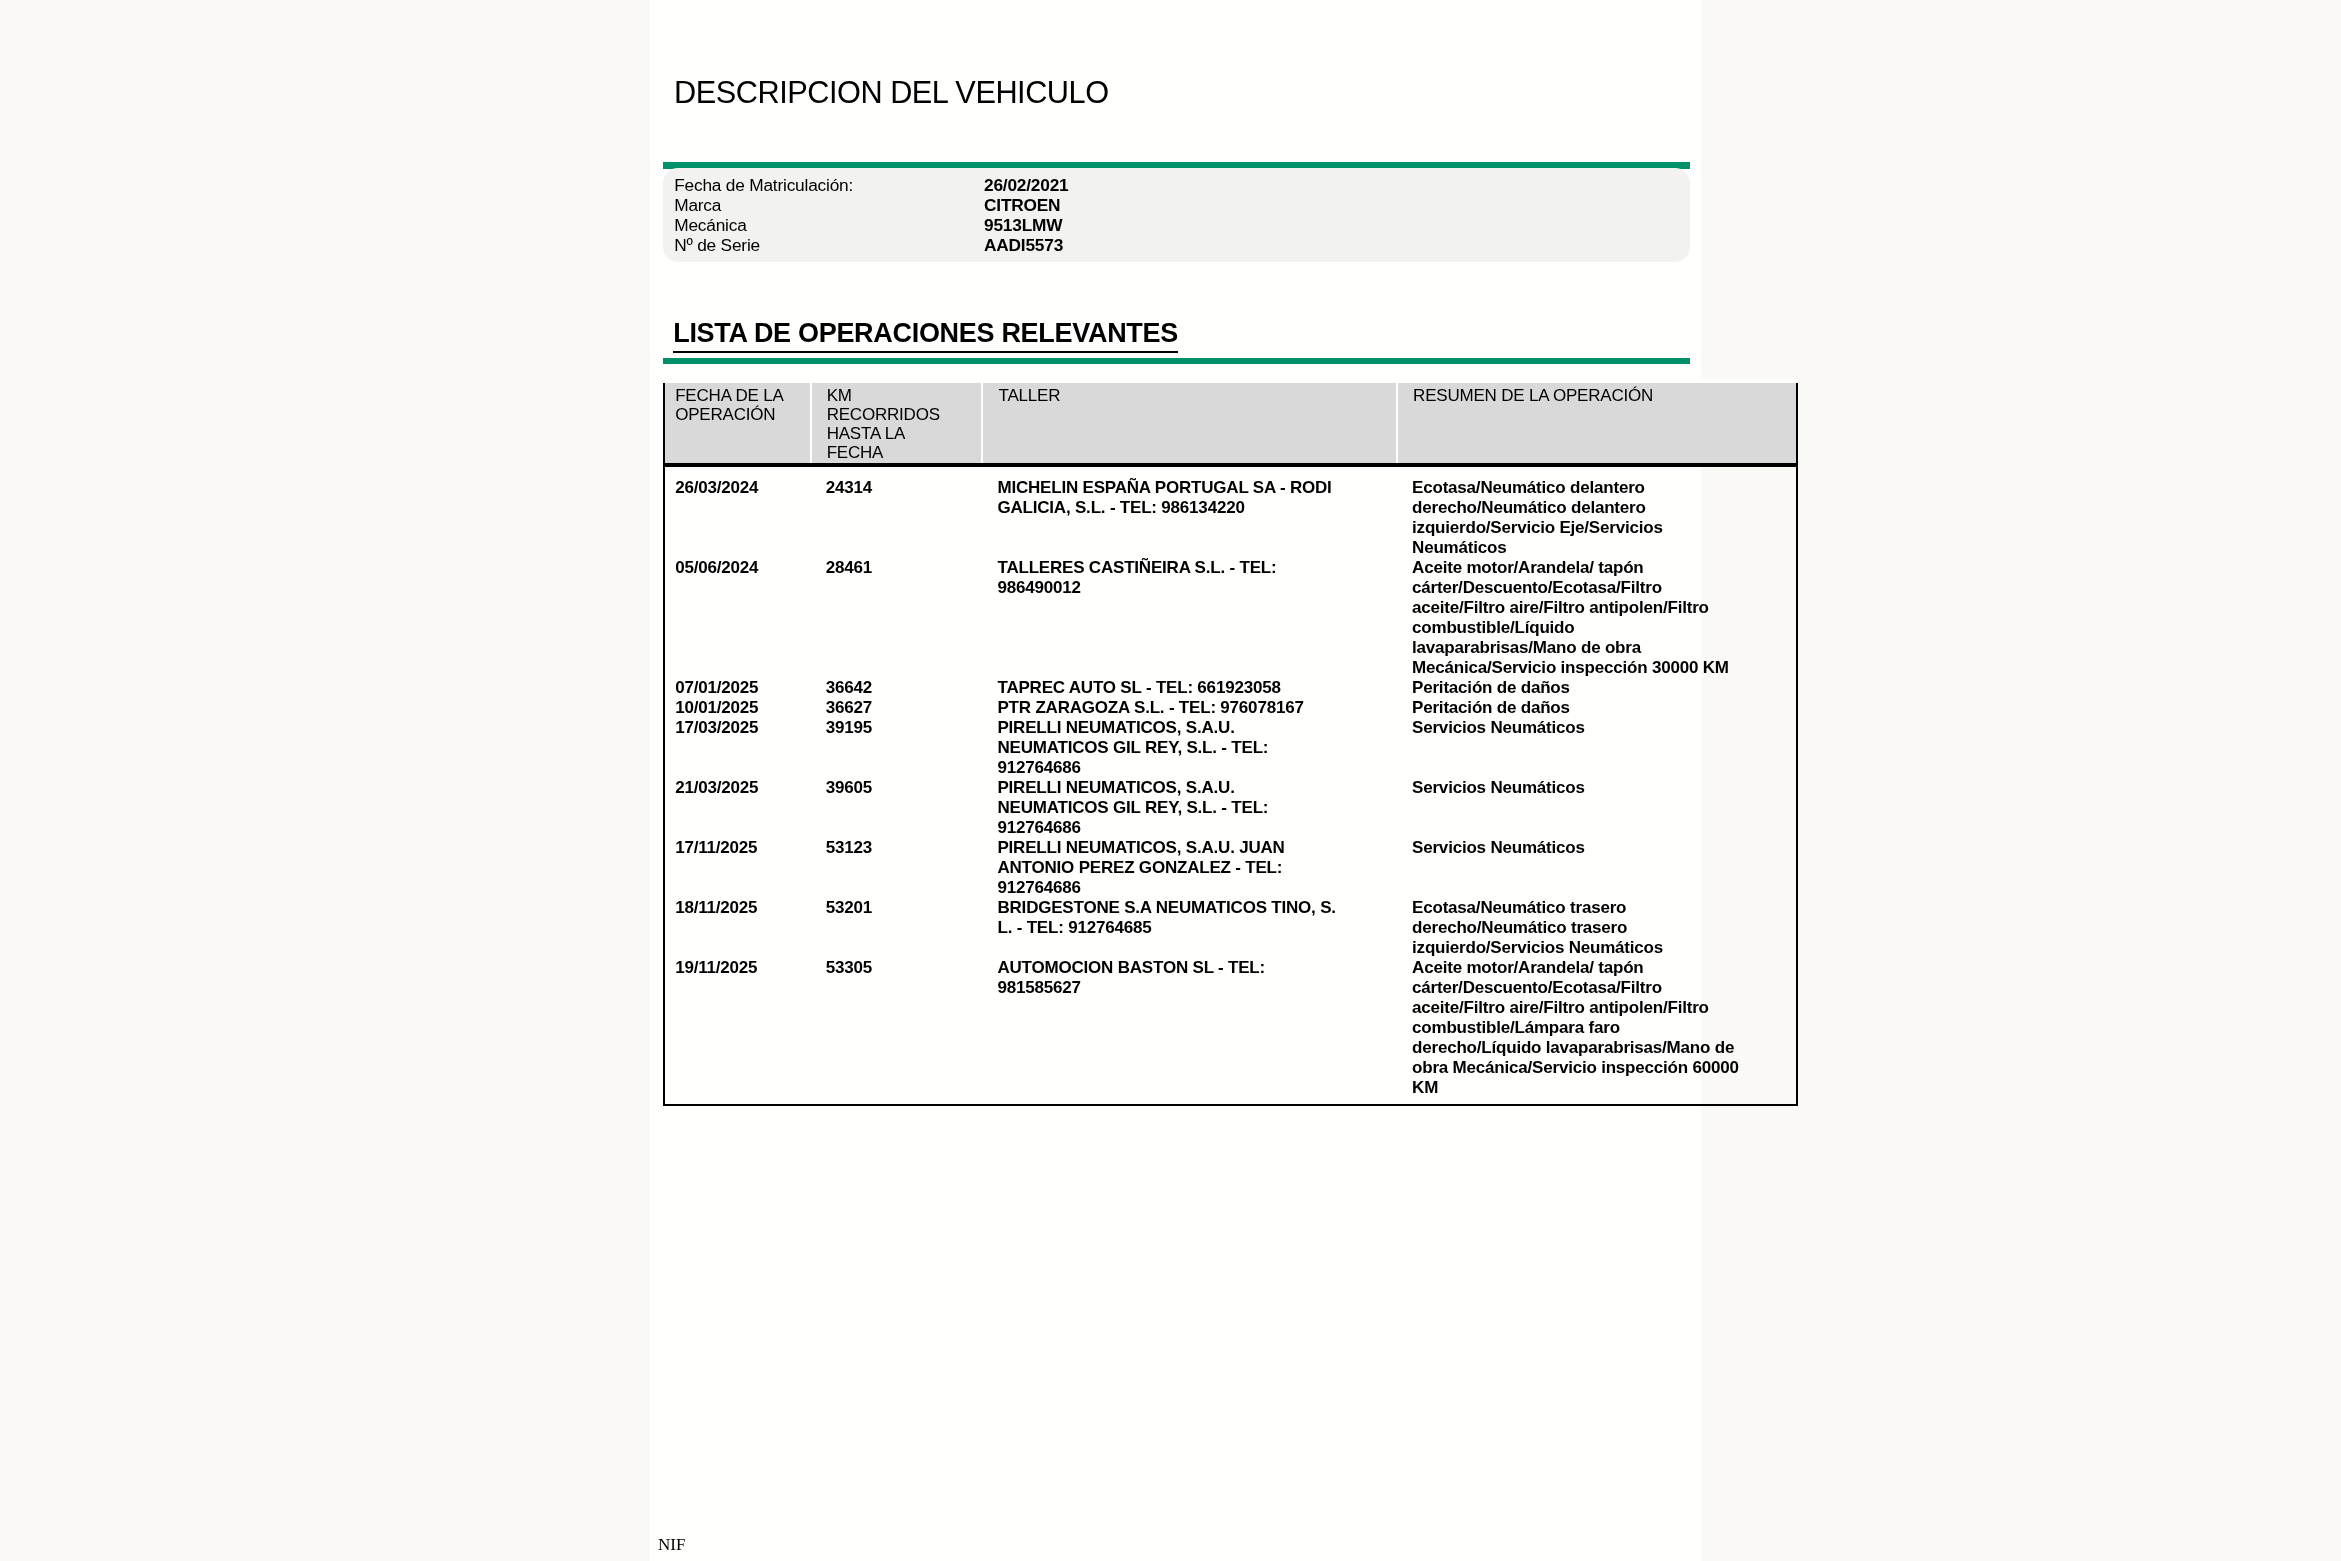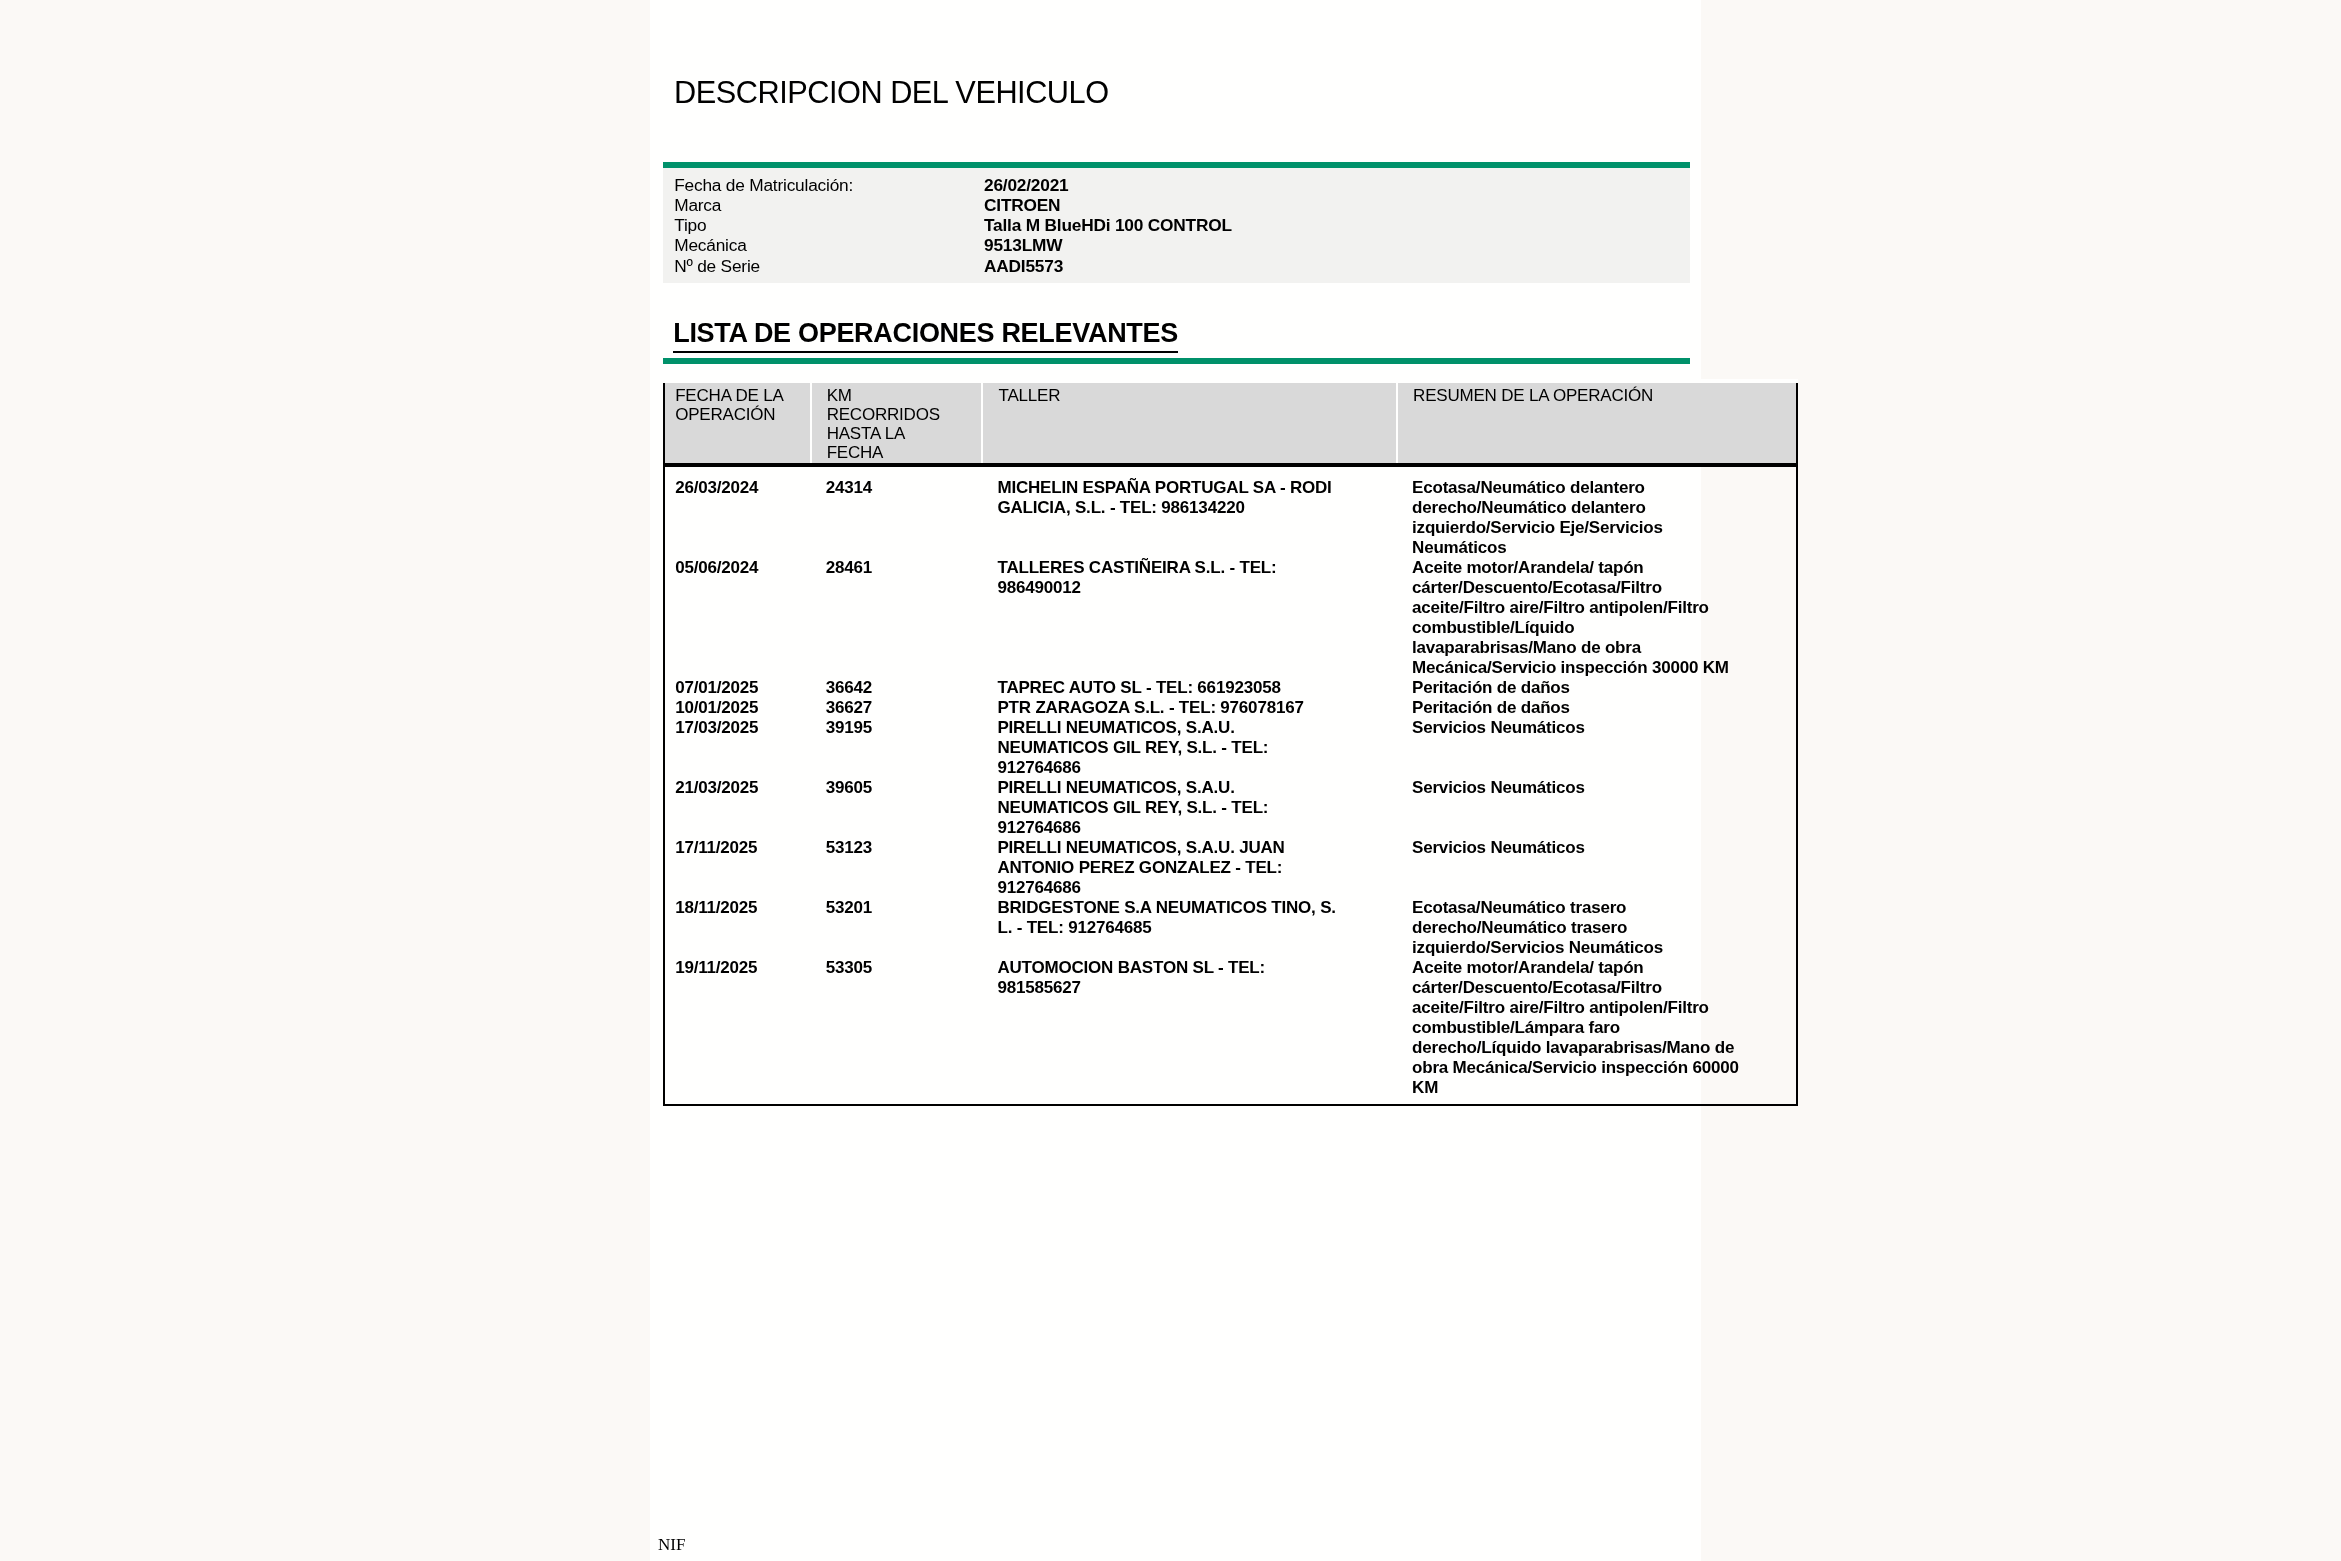--- a/index.html
+++ b/index.html
@@ -50,20 +50,21 @@
   .bar-top    { top: 162px; height: 6.6px; }
   .bar-table  { top: 358px; height: 6.1px; }
   .info-box {
     position: absolute;
     left: 0;
     top: 168px;
     width: 100%;
     box-sizing: border-box;
     background: #f2f2f0;
     padding: 6.6px 0;
+    border-radius: 15px;
   }
   .info-row {
     line-height: 20.3px;
     font-size: 17.3px;
     letter-spacing: -0.2px;
     white-space: nowrap;
   }
   .info-row .lbl {
     display: inline-block;
     box-sizing: border-box;
@@ -153,23 +154,20 @@
   <div class="green-bar bar-top"></div>
 
   <div class="info-box">
     <div class="info-row">
       <span class="lbl">Fecha de Matriculación:</span><span class="val">26/02/2021</span>
     </div>
     <div class="info-row">
       <span class="lbl">Marca</span><span class="val">CITROEN</span>
     </div>
     <div class="info-row">
-      <span class="lbl">Tipo</span><span class="val">Talla M BlueHDi 100 CONTROL</span>
-    </div>
-    <div class="info-row">
       <span class="lbl">Mecánica</span><span class="val">9513LMW</span>
     </div>
     <div class="info-row">
       <span class="lbl">Nº de Serie</span><span class="val">AADI5573</span>
     </div>
   </div>
 
   <h2 class="ops-heading"><span>LISTA DE OPERACIONES RELEVANTES</span></h2>
 
   <div class="green-bar bar-table"></div>

